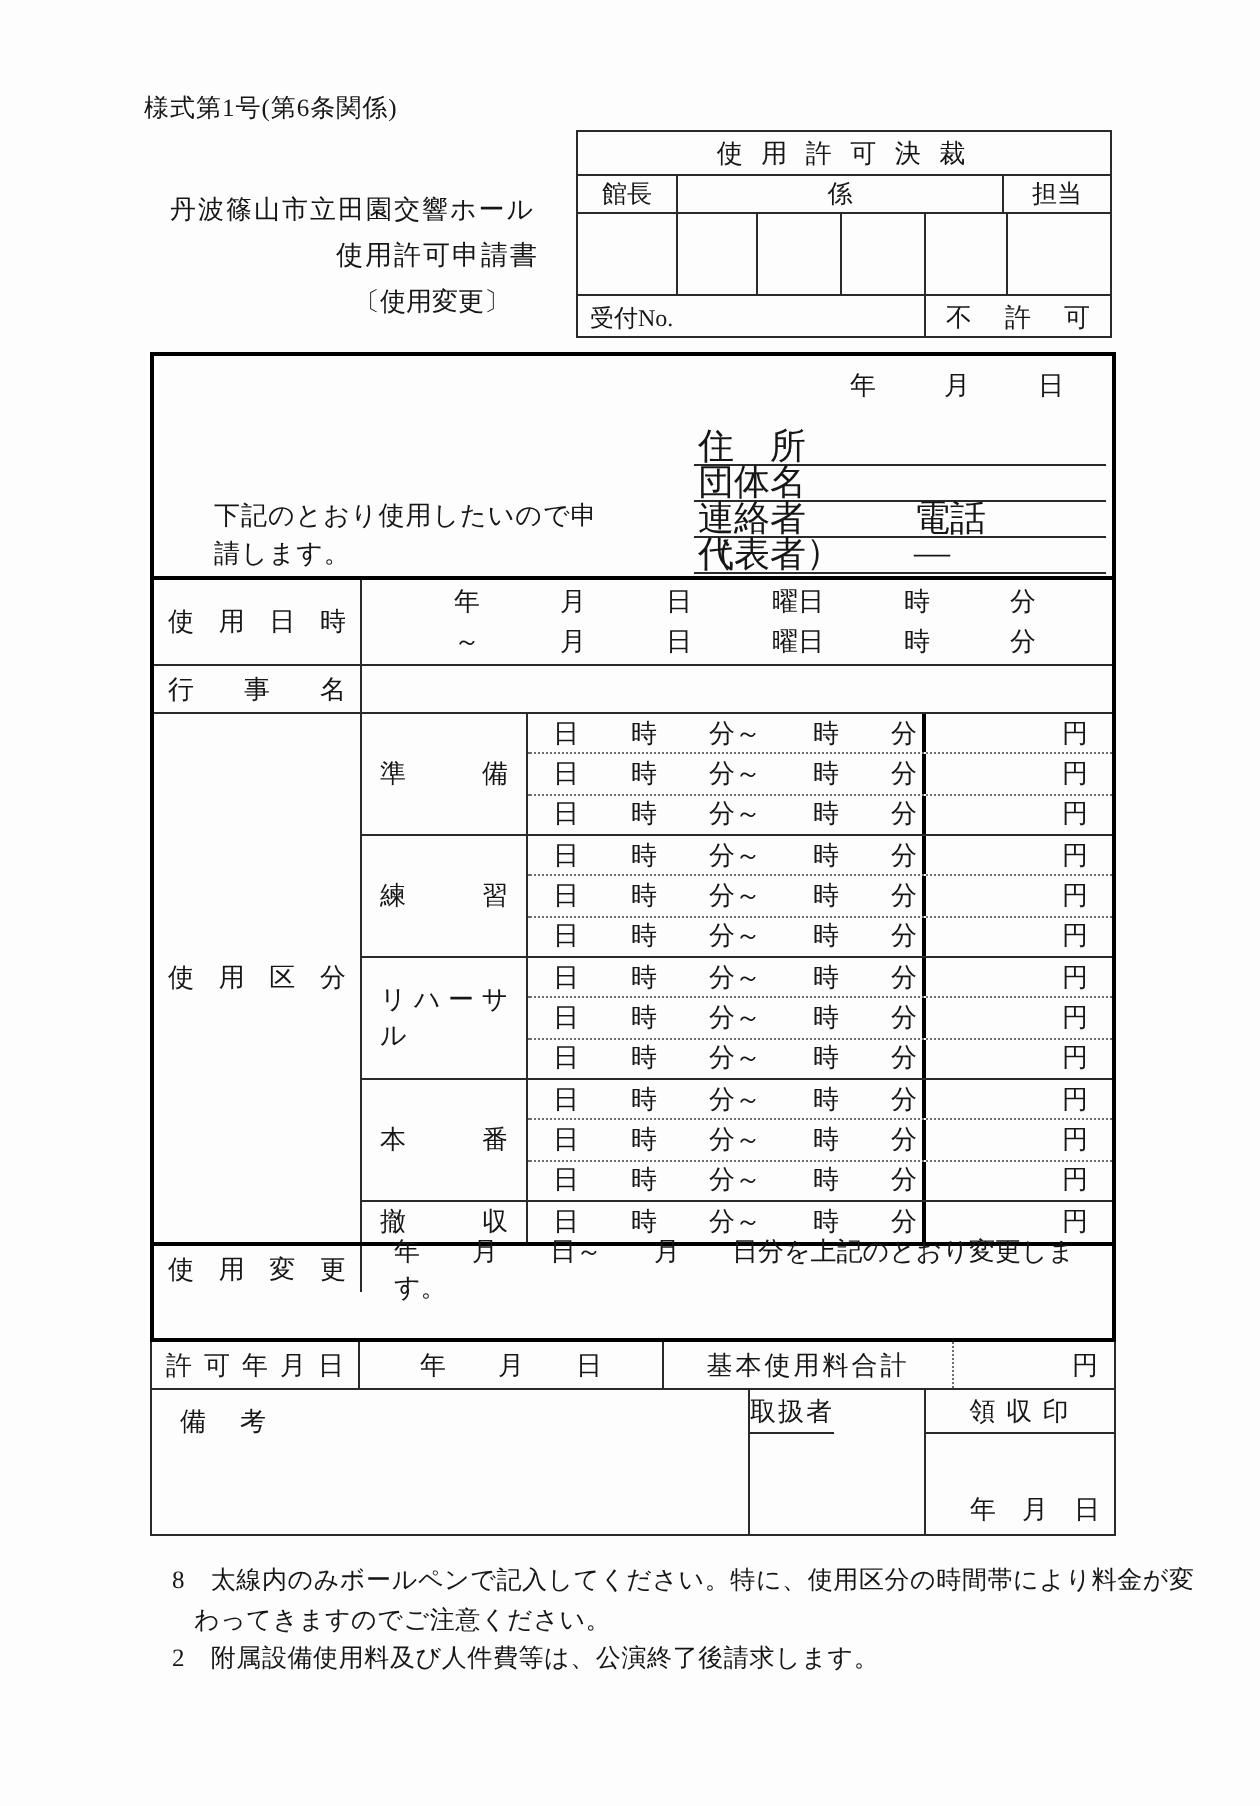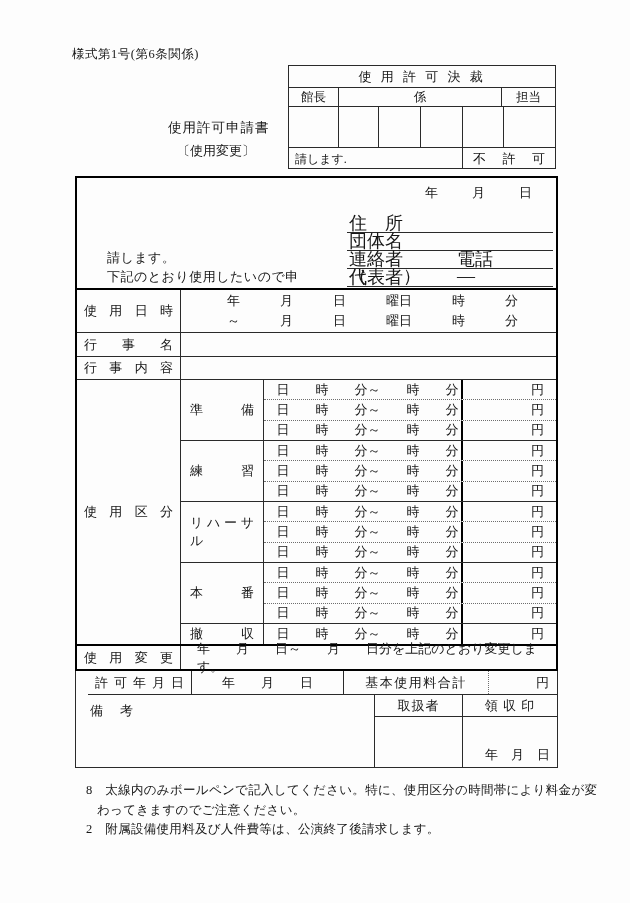--- a/index.html
+++ b/index.html
@@ -73,82 +73,83 @@
   .urow { flex:1; display:flex; align-items:center; }
   .urow + .urow { border-top:1px dotted #6e6e6e; }
   .utime { flex:1; text-align:center; padding-left:10px; }
   .ufee { width:95px; align-self:stretch; border-left:2px solid #000; text-align:right; padding:0 12px 0 0; display:flex; align-items:center; justify-content:flex-end; }
 
   
   .sec-change { height:23px; }
   .change-text { flex:1; display:flex; align-items:center; padding-left:16px; }
 
   
-  .sec-permit { height:24px; border-bottom:1px solid #2a2a2a;margin-left:12px; }
+  .sec-permit { height:24px; border-bottom:1px solid #2a2a2a; }
   .pdate { width:152px; border-right:1px solid #2a2a2a; text-align:center; display:flex; align-items:center; justify-content:center; }
   .pfee { flex:1; display:flex; }
   .pfl { width:144px; text-align:center; letter-spacing:1.5px; display:flex; align-items:center; justify-content:center; }
   .pfa { flex:1; border-left:1px dotted #6e6e6e; text-align:right; display:flex; align-items:center; justify-content:flex-end; padding-right:8px; }
 
   
   .sec-remarks { height:72px; }
   .rem-left { width:299px; border-right:1px solid #2a2a2a; padding:7px 0 0 14px; }
   .rem-left > span { letter-spacing:2px;text-align:right; }
-  .rem-mid { width:88px; border-right:1px solid #2a2a2a; display:flex; flex-direction:column; }
+  .rem-mid { width:88px; border-right:1px solid #2a2a2a; display:flex; flex-direction:row; }
   .rem-right { flex:1; display:flex; flex-direction:column; }
   .rem-head { height:22px; border-bottom:1px solid #2a2a2a; text-align:center; padding-top:2px; letter-spacing:1px; }
   .rem-body { flex:1; position:relative; }
   .stamp-date { position:absolute; right:7px; bottom:3px; }
 
   
   .notes { position:absolute; left:86px; top:781px; width:480px; font-size:12.5px; line-height:19.5px; letter-spacing:0.3px; white-space:nowrap; }
   .note-wrap { padding-left:11px; }
 </style>
 </head>
 <body>
 
 <div class="sheet">
 
   <div class="form-no">様式第1号(第6条関係)</div>
+  <div class="facility">丹波篠山市立田園交響ホール</div>
   <div class="doc-title">使用許可申請書</div>
   <div class="doc-subtitle">〔使用変更〕</div>
 
   <div class="approval">
     <div class="ap-title">使 用 許 可 決 裁</div>
     <div class="ap-cols">
       <div class="ap-c1">館長</div>
       <div class="ap-c2">係</div>
       <div class="ap-c3">担当</div>
     </div>
     <div class="ap-empty">
       <div class="ap-e1"></div>
       <div class="ap-e2"></div>
       <div class="ap-e3"></div>
       <div class="ap-e4"></div>
       <div class="ap-e5"></div>
       <div class="ap-e6"></div>
     </div>
     <div class="ap-bottom">
-      <div class="ap-rec">請します.</div>
+      <div class="ap-rec">受付No.</div>
       <div class="ap-dis jx">不　許　可</div>
     </div>
   </div>
 
   <div class="mtable">
     <div class="bold-area">
 
       <div class="sec-applicant">
         <div class="app-date">
           <span>年</span>
           <span>月</span>
           <span>日</span>
         </div>
         <div class="statement">
+          <div>下記のとおり使用したいので申</div>
           <div>請します。</div>
-          <div>下記のとおり使用したいので申</div>
         </div>
         <div class="fields">
           <div class="field">住　所</div>
           <div class="field">団体名</div>
           <div class="field">連絡者　　　電話（　　）　　―</div>
           <div class="field">代表者</div>
         </div>
       </div>
 
       <div class="row sec-datetime">
@@ -175,26 +176,20 @@
         </div>
       </div>
 
       <div class="row sec-ename">
         <div class="lbl">
             <span class="jx">行 事 名</span>
           </div>
         <div class="cell-blank"></div>
       </div>
 
-      <div class="row sec-edetail">
-        <div class="lbl">
-            <span class="jx">行 事 内 容</span>
-          </div>
-        <div class="cell-blank"></div>
-      </div>
 
       <div class="row sec-usage">
         <div class="lbl">
             <span class="jx">使 用 区 分</span>
           </div>
         <div class="ucats">
 
           <div class="ucat">
             <div class="ucat-lbl">
                 <span class="jx">準　備</span>

